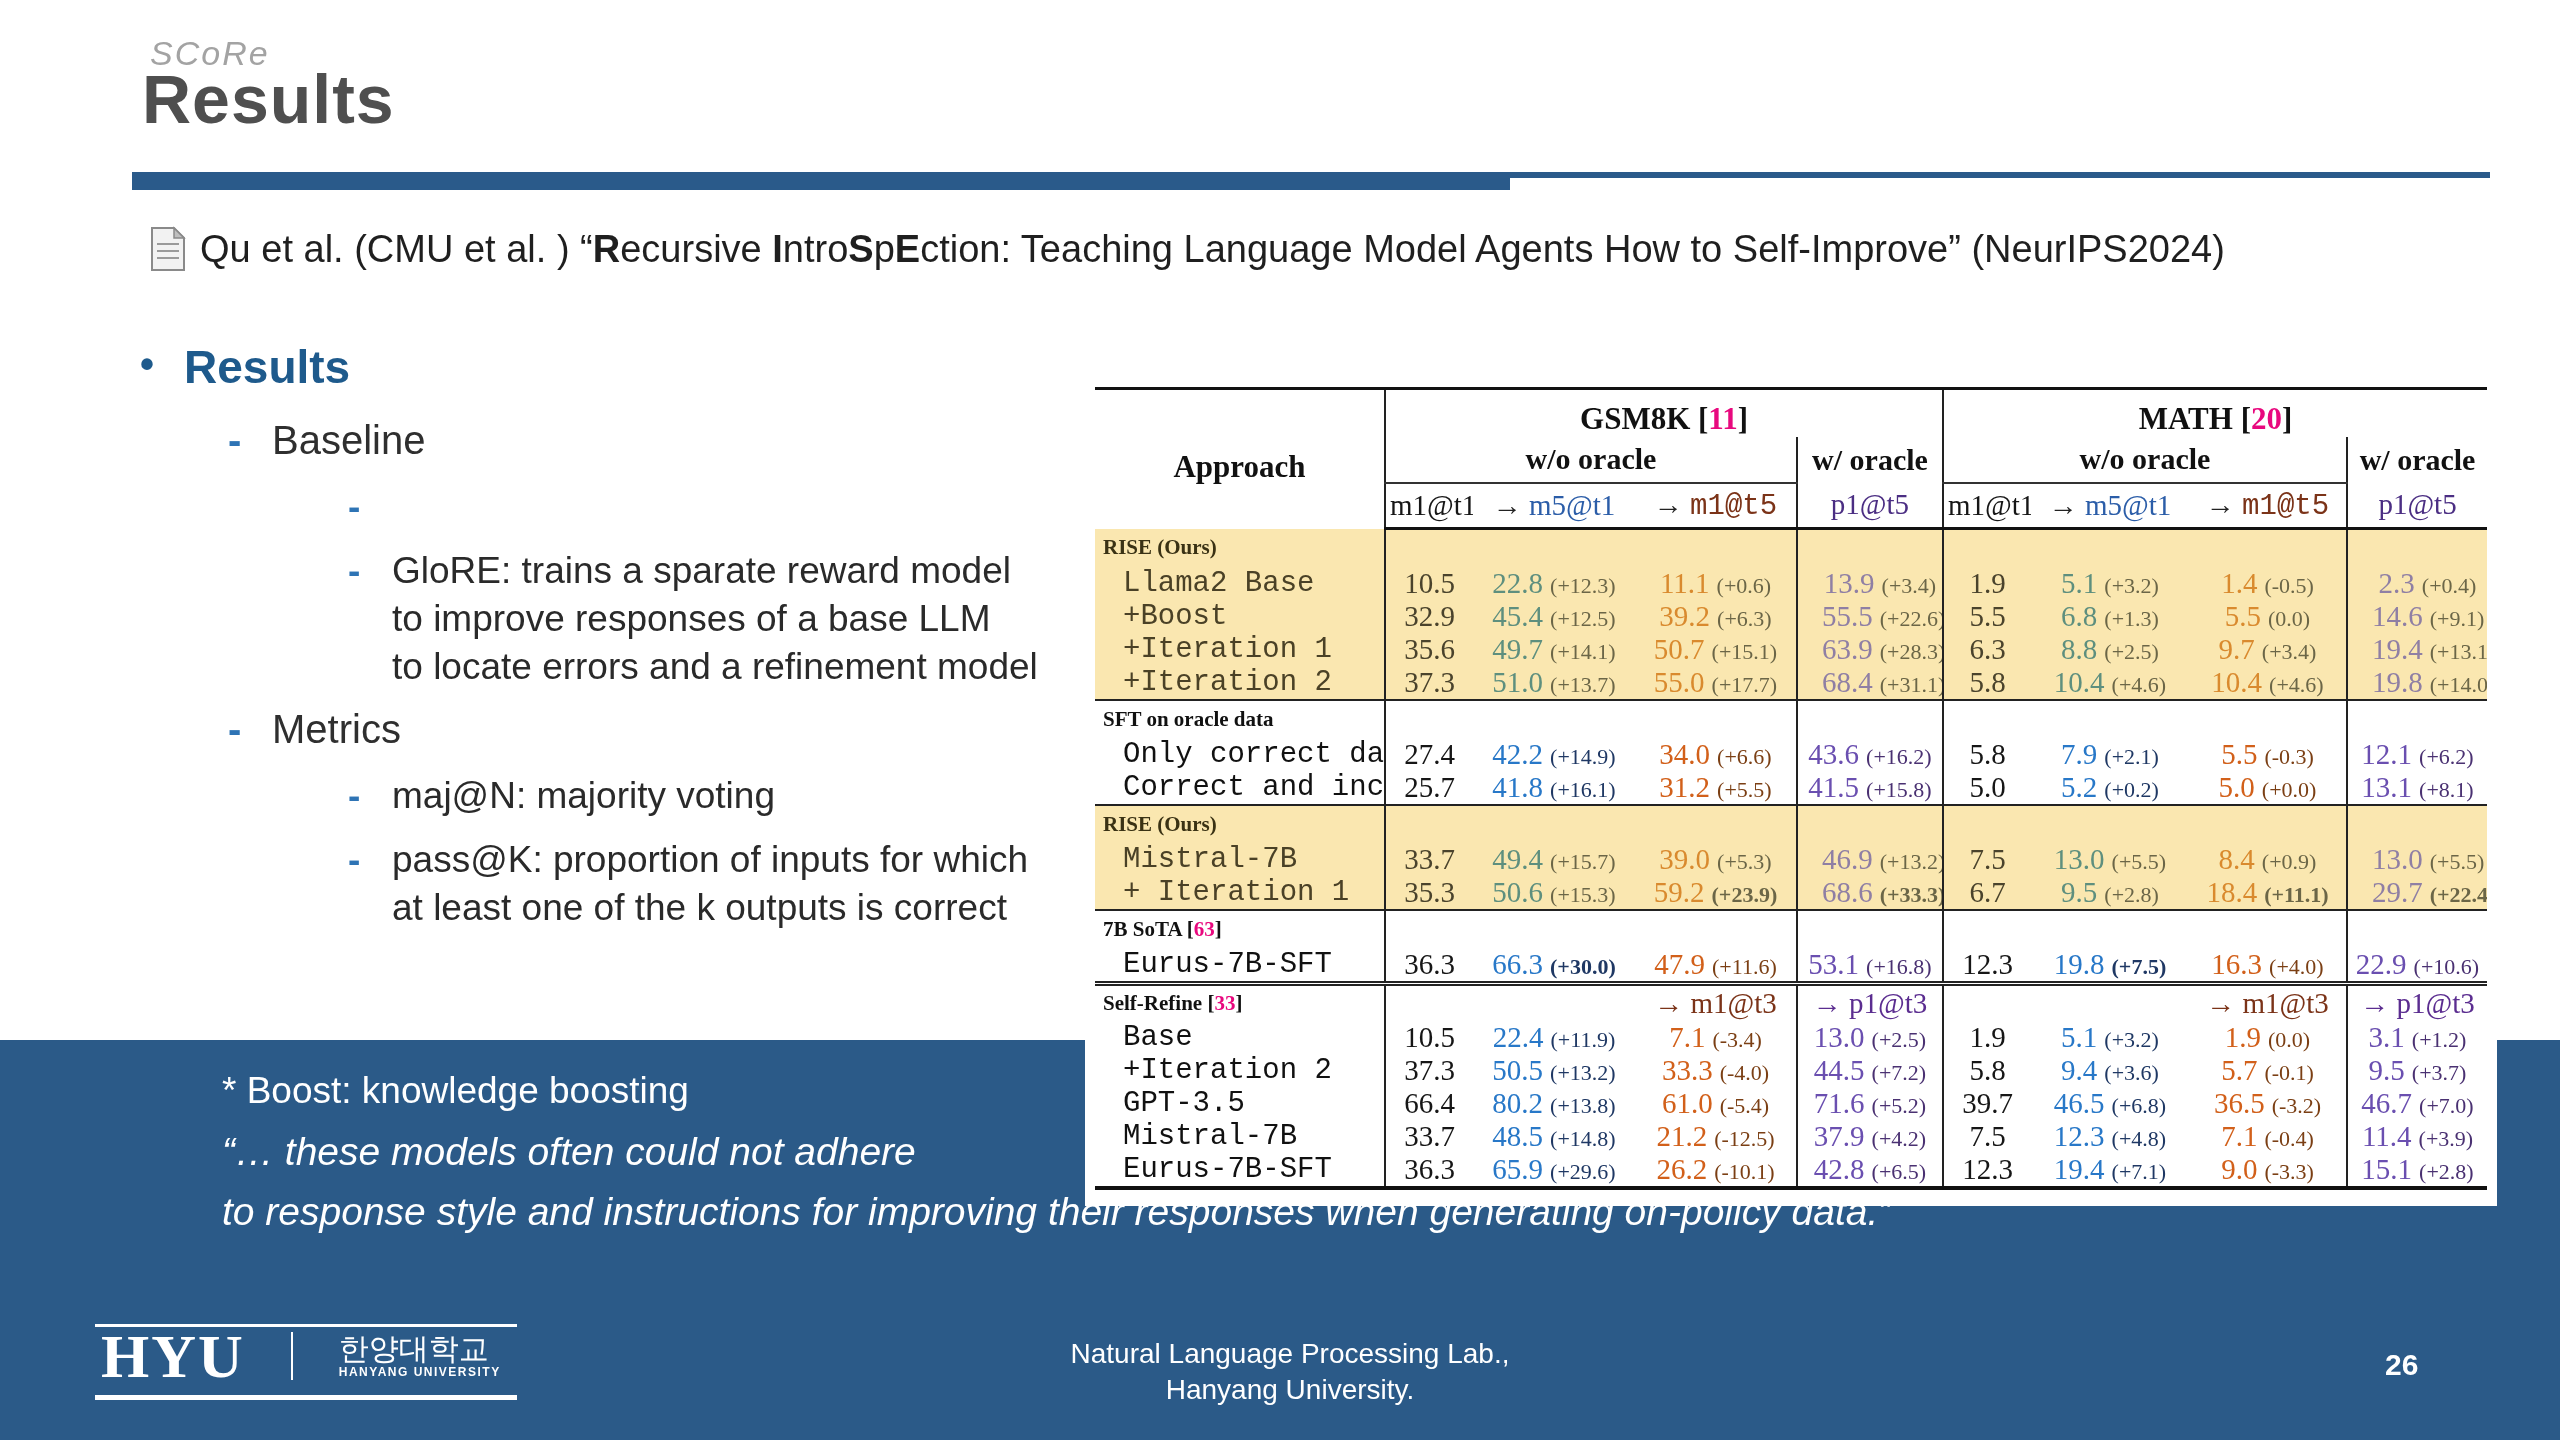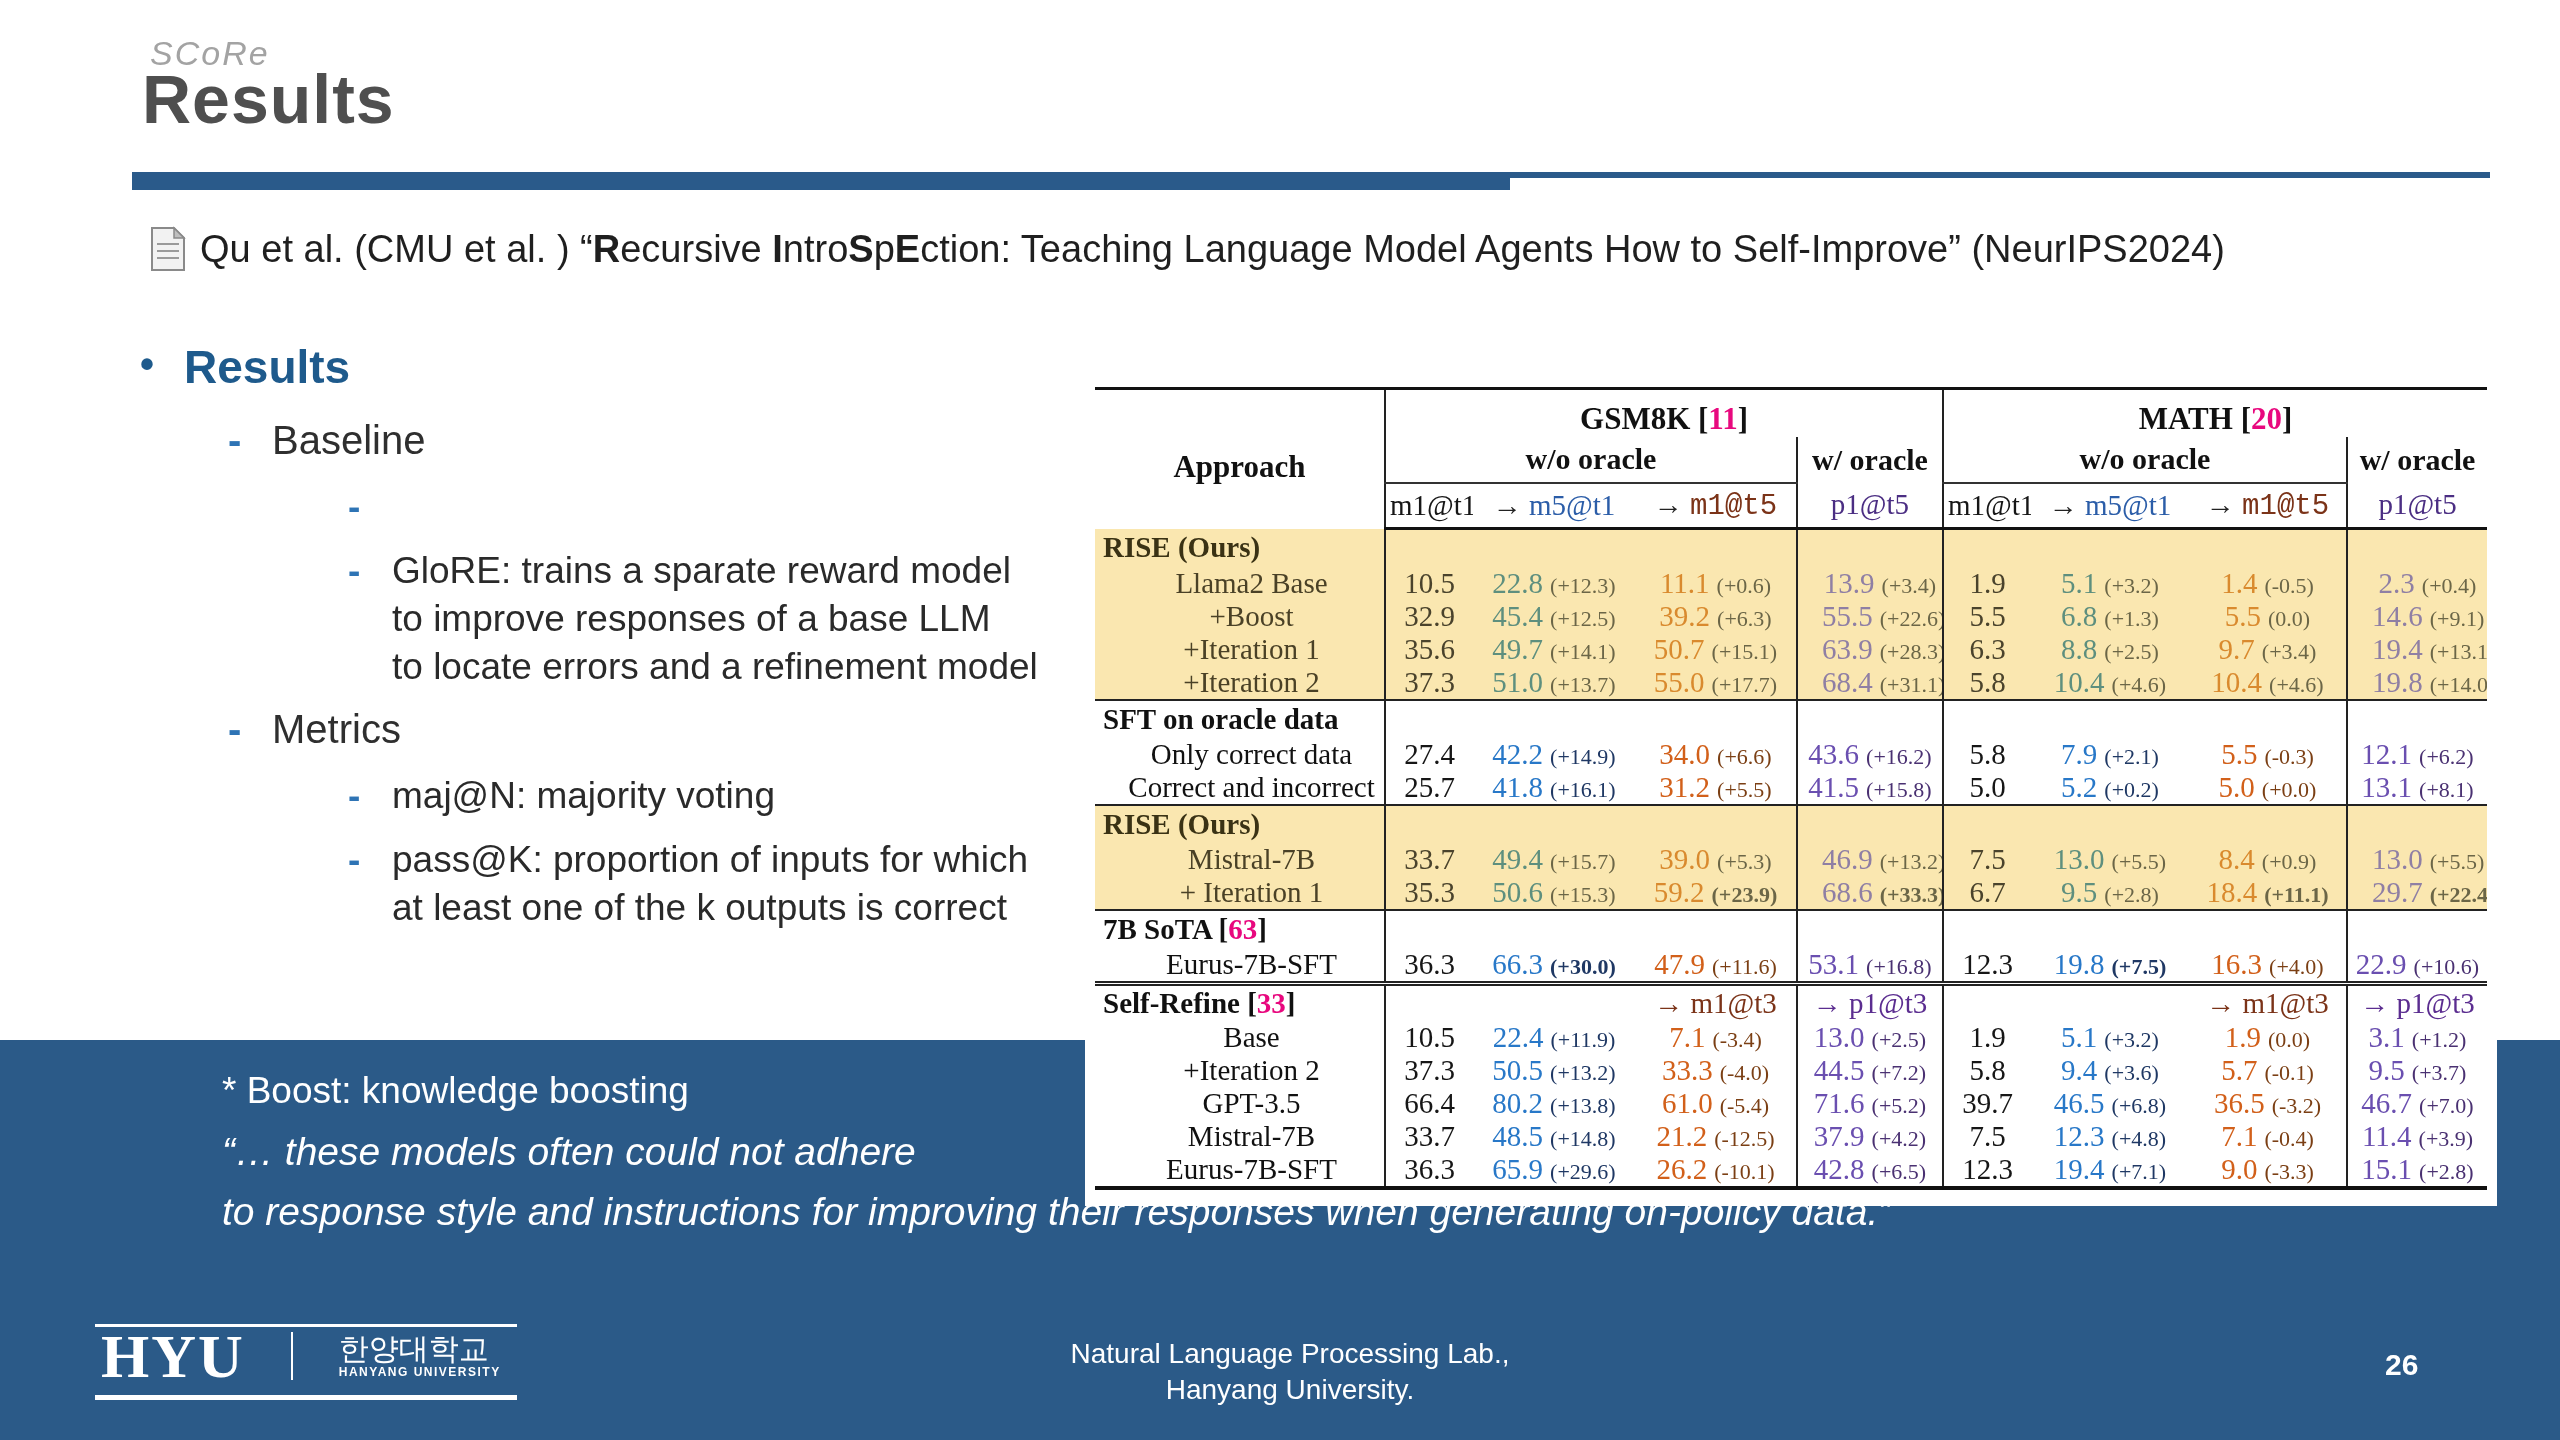--- a/index.html
+++ b/index.html
@@ -58,22 +58,22 @@
   th, td { font-weight:normal; padding:0 4px; white-space:nowrap; overflow:hidden; }
   thead tr.h1 th { height:48px; font-size:31px; font-weight:bold; vertical-align:bottom; }
   thead tr.h2 th { height:46px; font-size:30px; font-weight:bold; vertical-align:middle; }
   thead tr.h3 th { height:46px; font-size:29px; vertical-align:middle; border-bottom:3px solid #111; }
   th.approach { font-size:30px; font-weight:bold; text-align:center; vertical-align:middle; padding-bottom:44px; }
   .vl { border-left:2px solid #222; }
   .wo { border-bottom:2px solid #333; }
   table { border-top:3px solid #111; }
   td { height:31px; font-size:29px; text-align:center; vertical-align:middle; }
   tr.slab td { height:38px; text-align:left; }
-  td.slabel { font-size:29px; font-weight:bold; text-align:left; padding-left:8px; }
-  td.rlabel { text-align:center; padding-left:28px; font-size:29px; }
+  td.slabel { font-size:21px; font-weight:bold; text-align:left; padding-left:8px; }
+  td.rlabel { text-align:left; padding-left:28px; font-size:29px;font-family:Liberation Mono, monospace; }
   tr.sep td  { border-top:2px solid #222; }
   tr.sep2 td { border-top:5px double #222; }
   tbody tr.last td { border-bottom:4px solid #111; }
   tr.hl { background:#fae7b0; }
   tr.hl td.slabel { color:#3a3214; }
   tr.hl td.rlabel { color:#4a4126; }
   .ref { color:#e8087e; font-weight:bold; }
   .h-m5 { color:#2b5da8; } .h-t5 { color:#7b3318;font-family:Liberation Mono, monospace; } .h-p1 { color:#4b2e83; }
   .harr { color:#222; }
   .v { }

